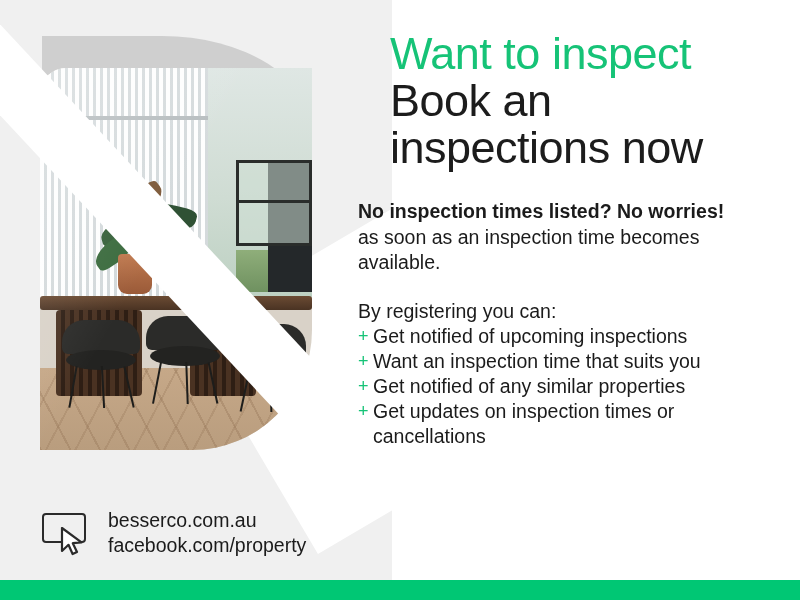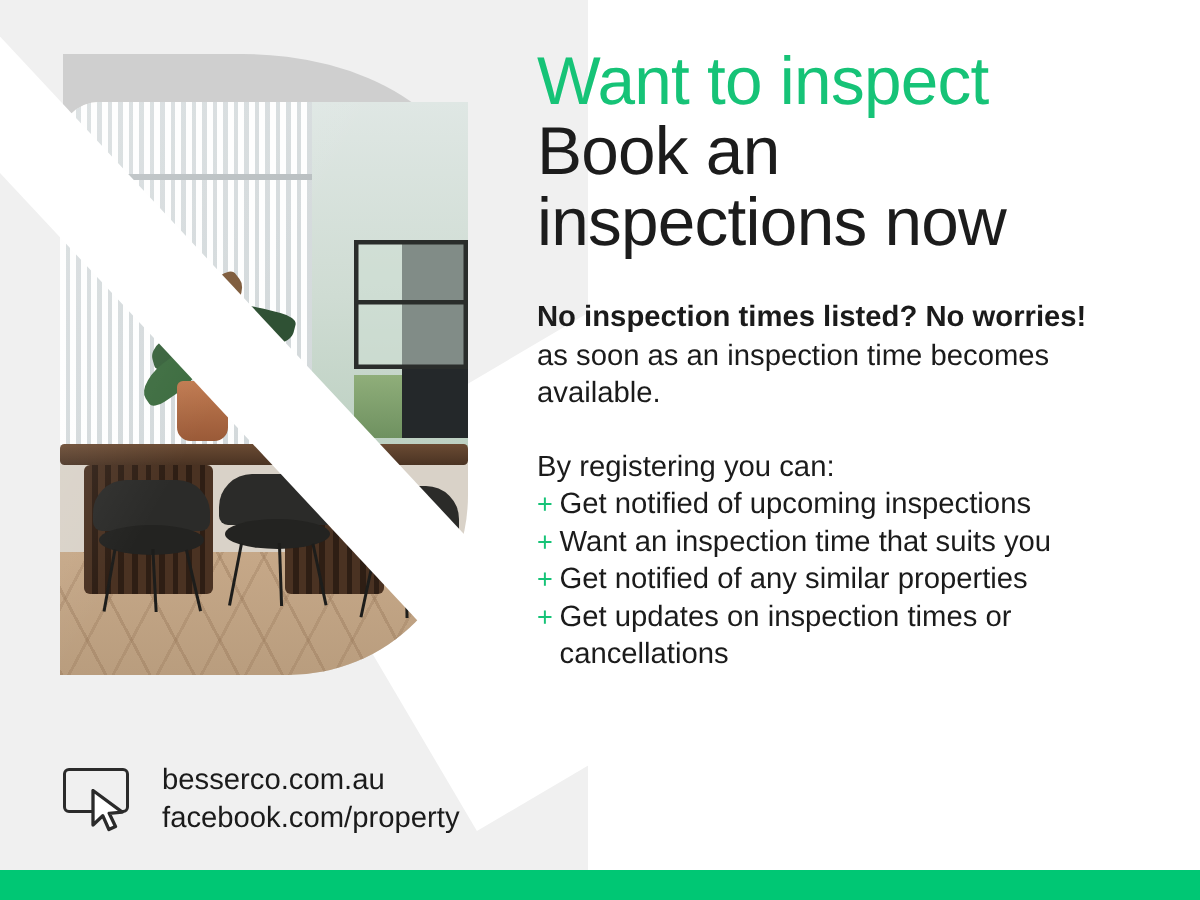--- a/index.html
+++ b/index.html
@@ -163,20 +163,21 @@
 
   
   #content{
     position:absolute; left:358px; top:30px; width:420px;
   }
   #headline{
     font-weight:300;
     font-size:45px;
     line-height:47px;
     letter-spacing:-0.5px;
+    margin-left:32px;
   }
   .hl-green{ color:#16c377; display:block; }
   .hl-dark{ color:#1c1c1c; display:block; }
 
   #body-block{
     margin-top:28px;
     color:#1b1b1b;
     font-size:19.5px;
     line-height:25.5px;
   }
@@ -192,21 +193,21 @@
   }
   .bullet-plus{
     color:#16c377; width:15px; flex:0 0 15px;
     font-size:18px; line-height:25px;
   }
   .bullet-cont{ padding-left:15px; }
 
   
   #footer{
     position:absolute; left:42px; top:508px;
-    display:flex; align-items:flex-start; gap:14px;
+    display:flex; align-items:center; gap:14px;
   }
   #cursor-icon{ position:relative; width:52px; height:48px; }
   #cursor-icon .box{
     position:absolute; left:0; top:4px; width:44px; height:30px;
     border:2.5px solid #2b2b2b; border-radius:4px; background:transparent;
   }
   #cursor-icon svg{ position:absolute; left:18px; top:18px; }
   #footer-links{
     font-size:19.5px; line-height:25px; color:#1b1b1b;
   }

